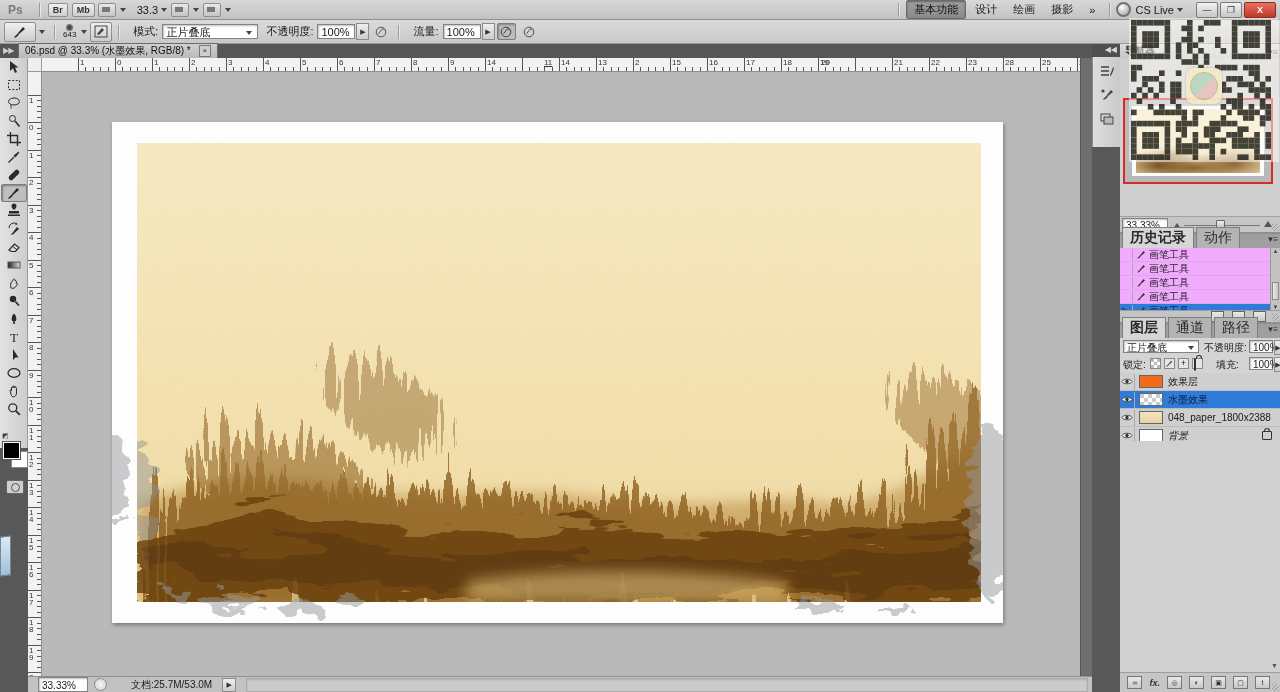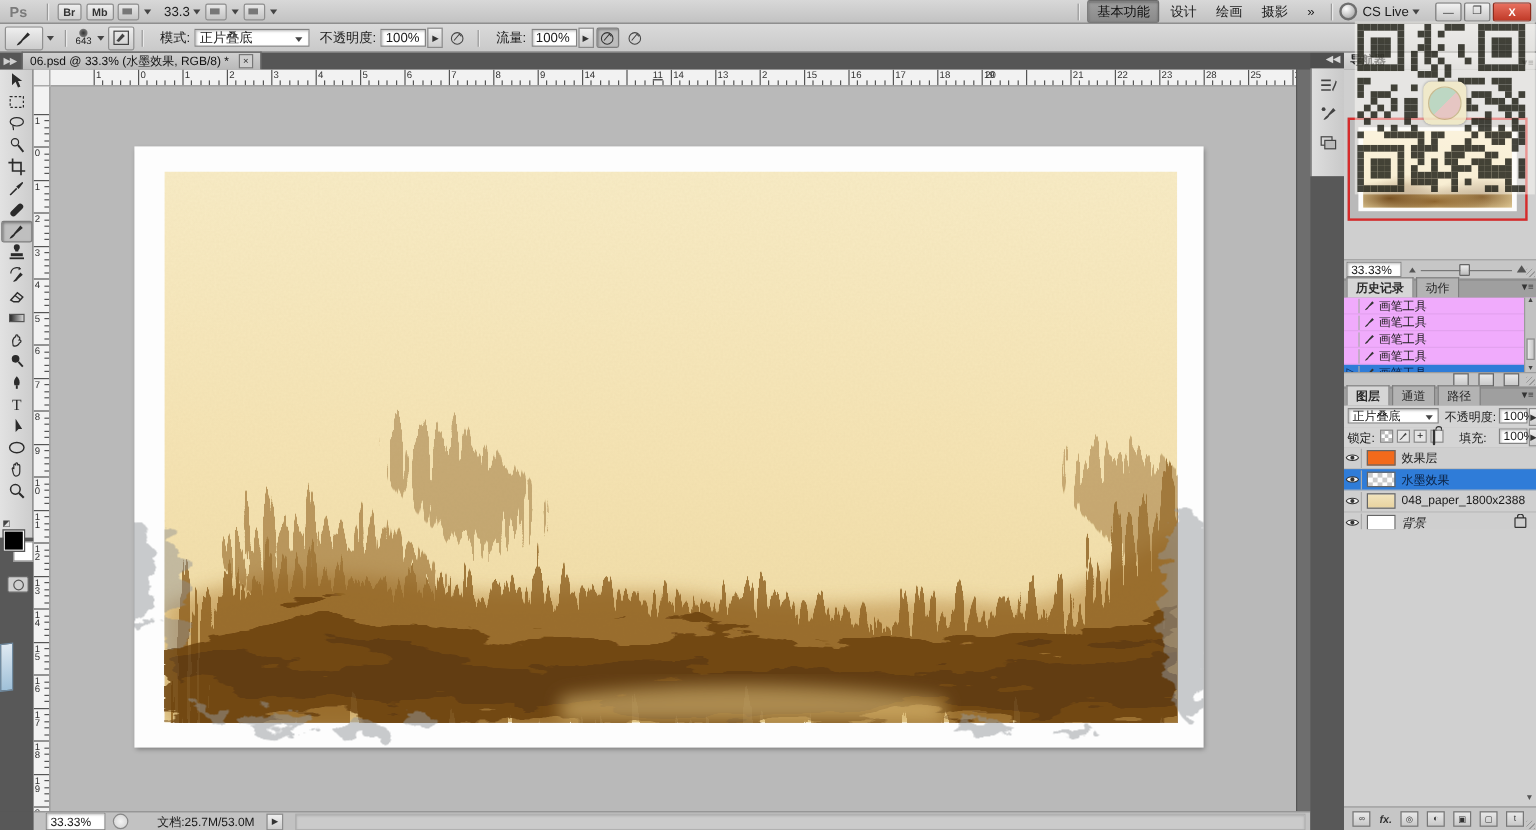--- a/index.html
+++ b/index.html
@@ -81,21 +81,21 @@
   #dock-head{left:1092px;top:44px;width:28px;height:13px;background:#4f4f4f;color:#d8d8d8;font-size:8px;text-align:right;line-height:12px;padding-right:3px;box-sizing:border-box}
   #dockstrip{left:1092px;top:57px;width:28px;height:90px;background:linear-gradient(90deg,#dedede,#c9c9c9);border-left:1px solid #8a8a8a;box-sizing:border-box}
   #dock-below{left:1092px;top:147px;width:28px;height:545px;background:#585858}
   .dock-ico{width:20px;height:20px;margin:4px auto 0;display:flex;align-items:center;justify-content:center}
   
   #panels{left:1120px;top:44px;width:160px;height:648px;background:#8f8f8f}
   .panel-head{background:linear-gradient(#dcdcdc,#c6c6c6);border-bottom:1px solid #9b9b9b;height:14px;line-height:14px;
               font-size:10px;font-weight:bold;color:#222;padding:0 5px;position:relative}
   .pmenu{position:absolute;right:3px;top:2px;font-size:8px;color:#444;letter-spacing:-1px}
   .tabbar{background:#9f9f9f;height:14px;display:flex;align-items:flex-end;position:relative}
-  .ptab{font-size:10px;padding:1px 7px;background:#b3b3b3;border:1px solid #7e7e7e;border-bottom:none;margin-left:2px;color:#2a2a2a;white-space:nowrap}
+  .ptab{font-size:14px;padding:1px 7px;background:#b3b3b3;border:1px solid #7e7e7e;border-bottom:none;margin-left:2px;color:#2a2a2a;white-space:nowrap}
   .ptab.active{background:#d6d6d6;font-weight:bold}
   .inset10{background:#fff;border:1px solid #838383;box-shadow:inset 1px 1px 2px rgba(0,0,0,.25);font-size:10px;height:13px;line-height:13px;padding:0 3px;box-sizing:border-box}
   
   #nav-body{position:absolute;left:0;top:14px;width:160px;height:158px;background:#cfcfcf}
   #nav-view{position:absolute;left:3px;top:40px;width:150px;height:86px;border:2px solid #d62b2b;box-sizing:border-box;background:#b9b9b9;display:flex;align-items:center;justify-content:center}
   #nav-paper{width:132px;height:70px;background:#fcfcfc;position:relative}
   #nav-img{position:absolute;left:4px;top:3px;right:4px;bottom:3px;
     background:
       radial-gradient(60px 22px at 18% 88%, rgba(104,62,16,.85), rgba(104,62,16,0) 70%),
       radial-gradient(70px 20px at 48% 92%, rgba(122,76,20,.8), rgba(122,76,20,0) 70%),

